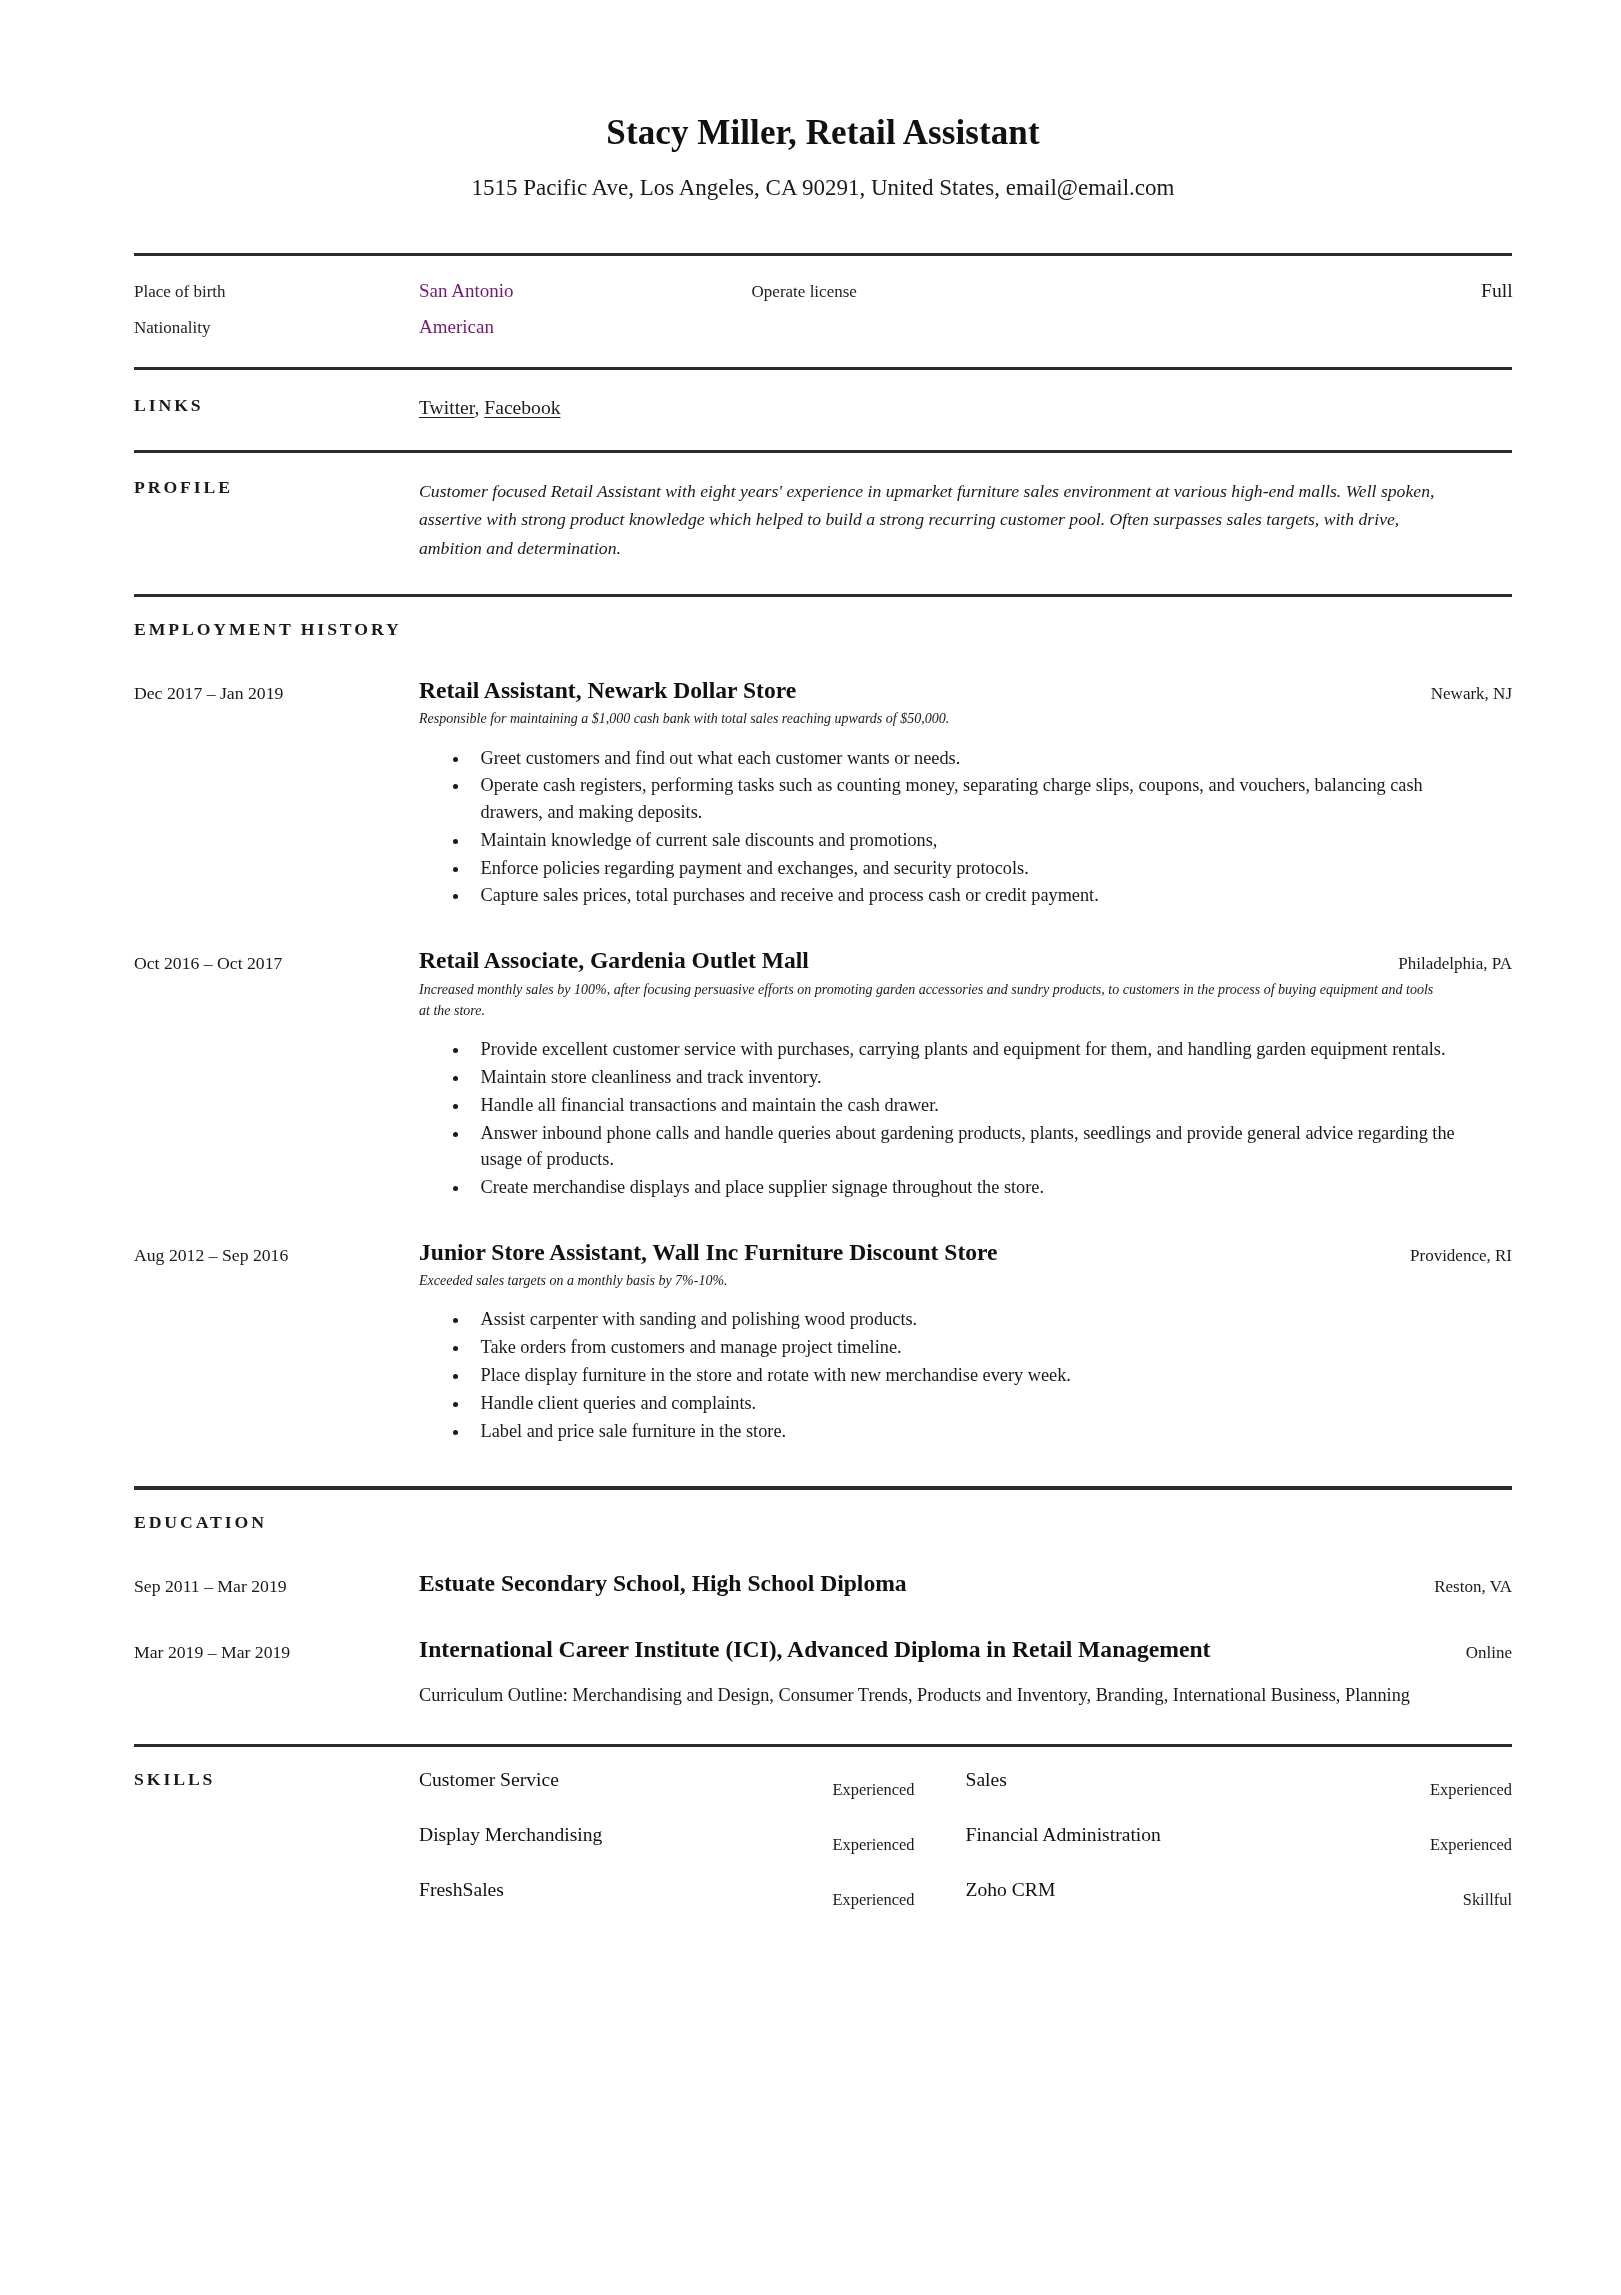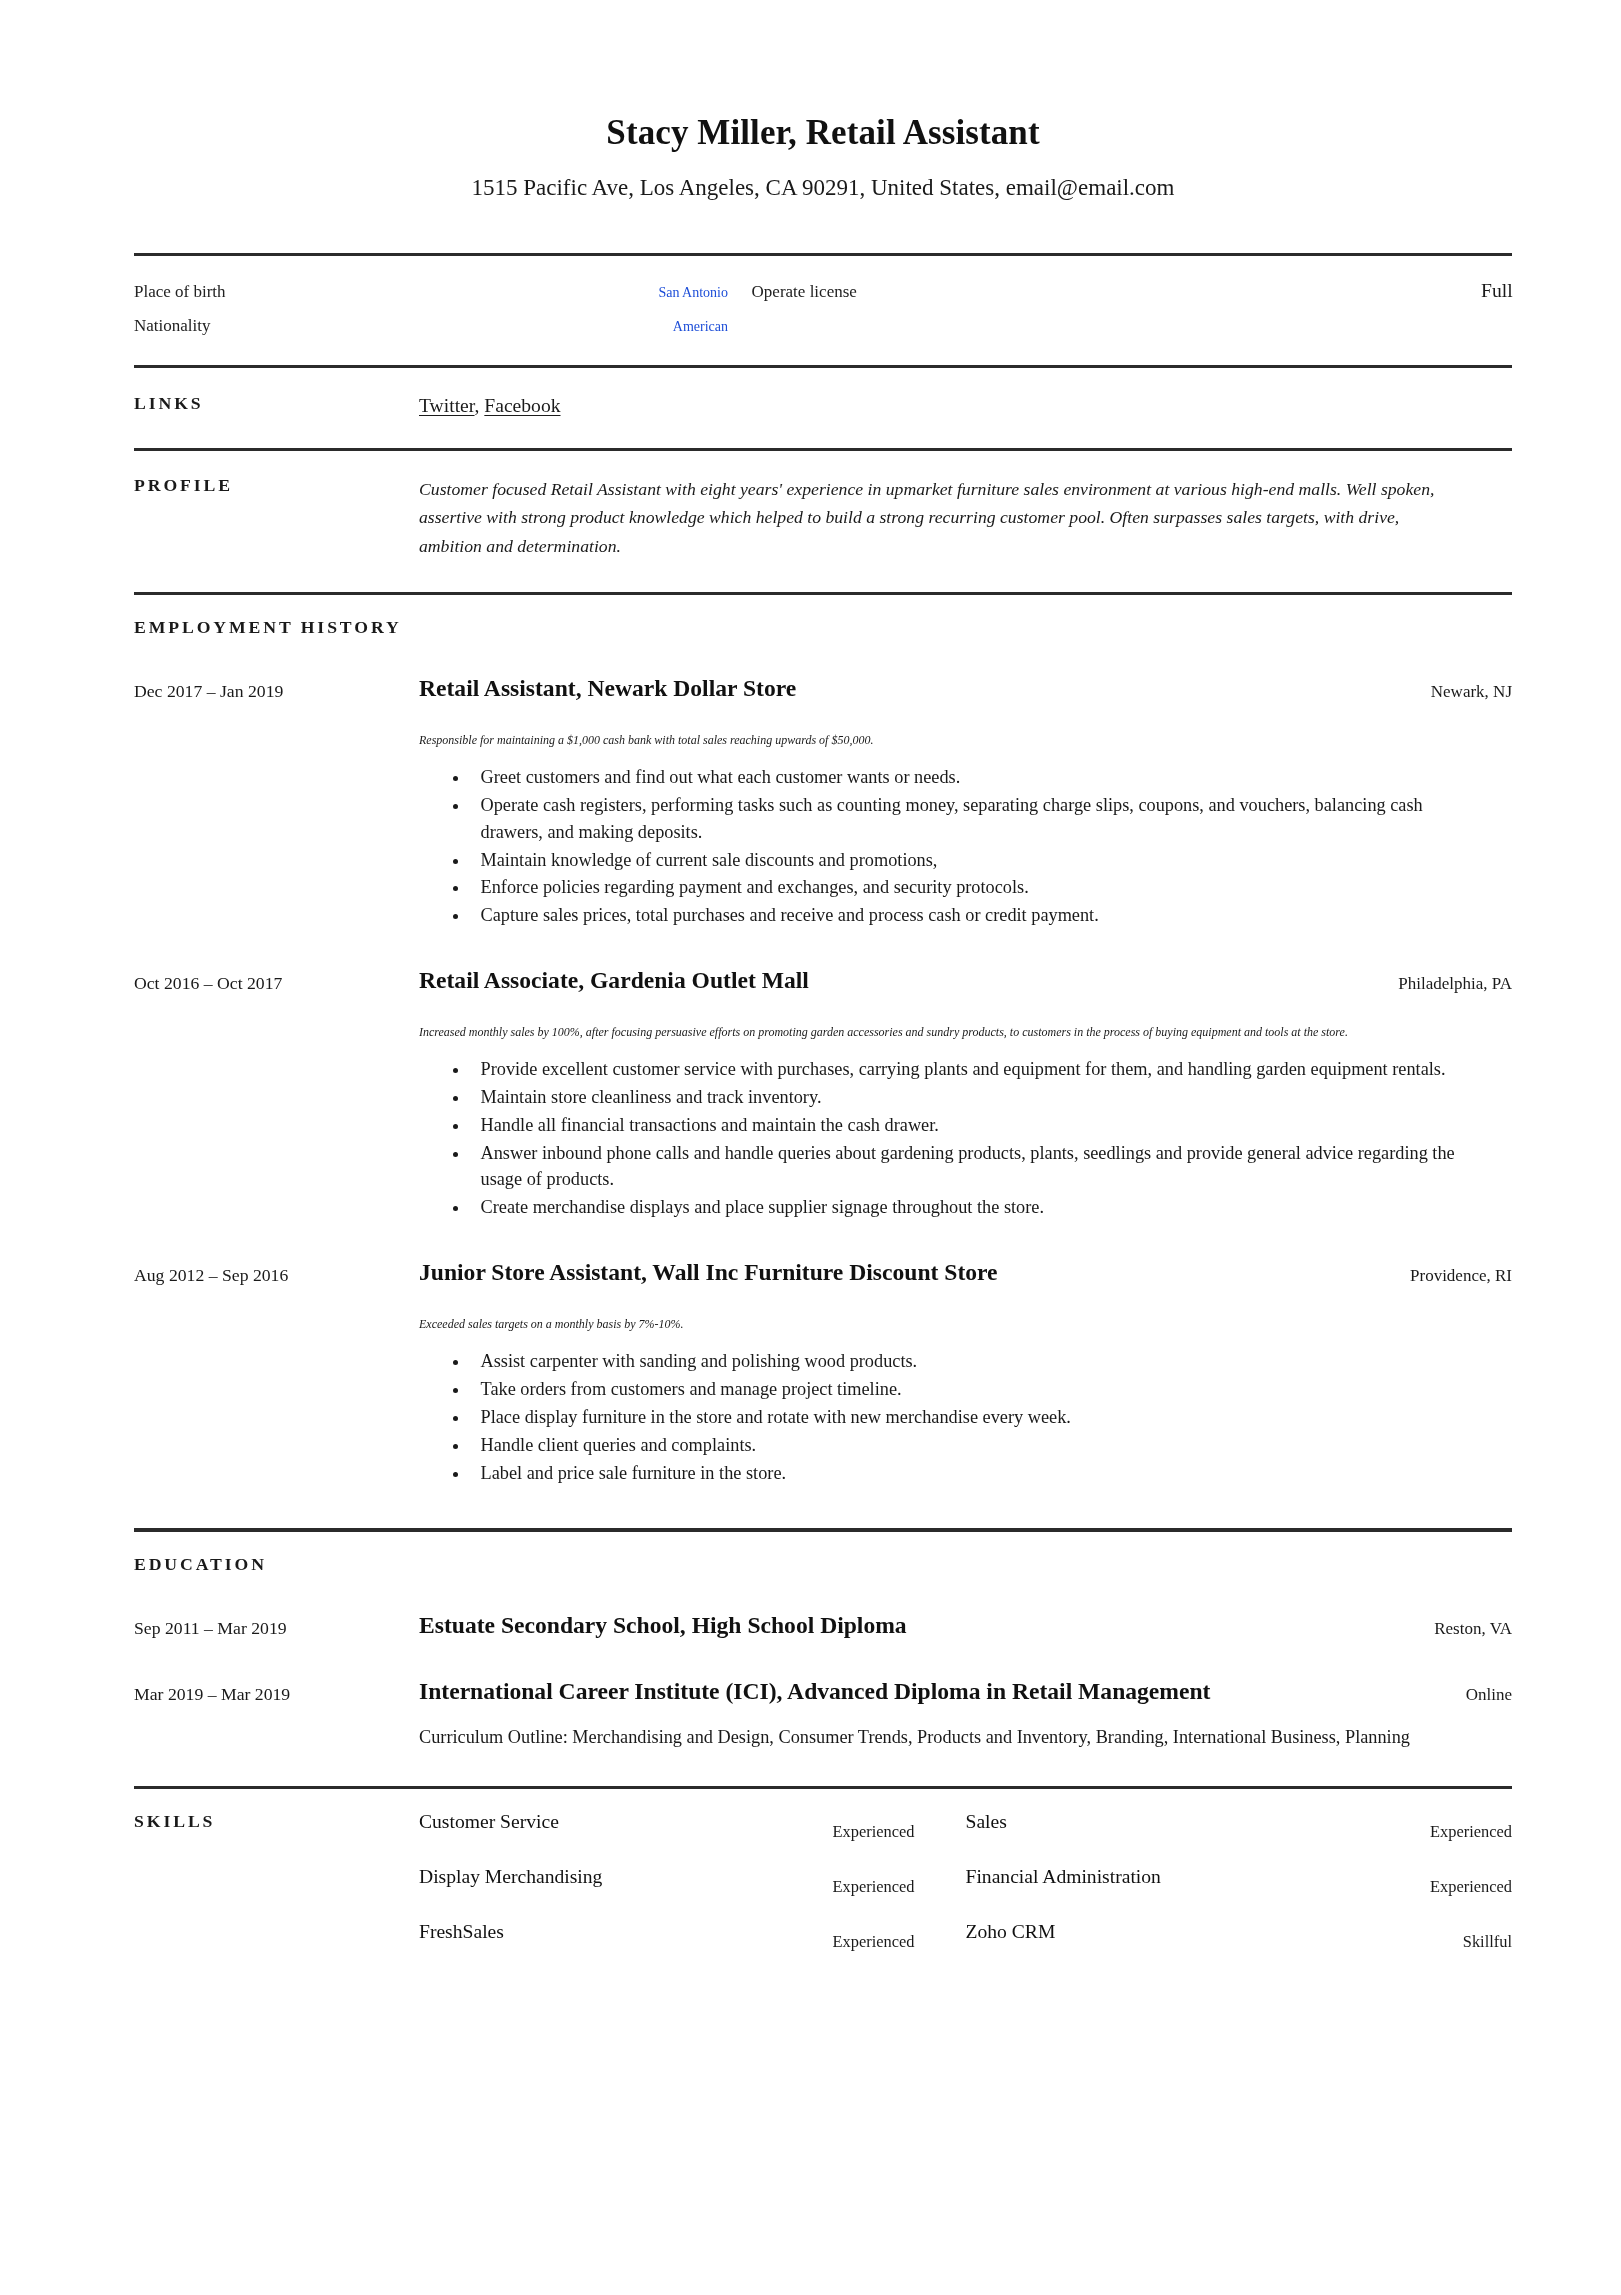--- a/index.html
+++ b/index.html
@@ -85,23 +85,23 @@
     grid-template-columns: 285px 309px 23.6px 469px 292px;
     align-items: baseline;
     margin-bottom: 14.4px;
   }
   .detail-row:last-child { margin-bottom: 0; }
   .detail-key {
     font-size: 17px;
     color: #222;
   }
   .detail-val-right {
-    font-size: 14px;
-    text-align: right;
-    color: #1d4ed8;
+    font-size: 19px;
+    text-align: left;
+    color: #701a75;
   }
   .detail-key2 {
     font-size: 17px;
     color: #222;
   }
   .detail-val-far {
     font-size: 19.6px;
     text-align: right;
     color: #1a1a1a;
   }
@@ -166,24 +166,24 @@
   }
   .entry-place {
     font-size: 17px;
     color: #1a1a1a;
     text-align: right;
     padding-top: 9.2px;
     white-space: nowrap;
     flex: none;
   }
   .entry-summary {
-    font-size: 12px;
+    font-size: 14px;
     font-style: italic;
     line-height: 1.55;
-    margin-top: 27px;
+    margin-top: 2px;
     color: #1a1a1a;
     max-width: 1028px;
   }
   .entry-desc {
     font-size: 18.3px;
     line-height: 1.5;
     margin-top: 17px;
     color: #1a1a1a;
     max-width: 1028px;
   }

